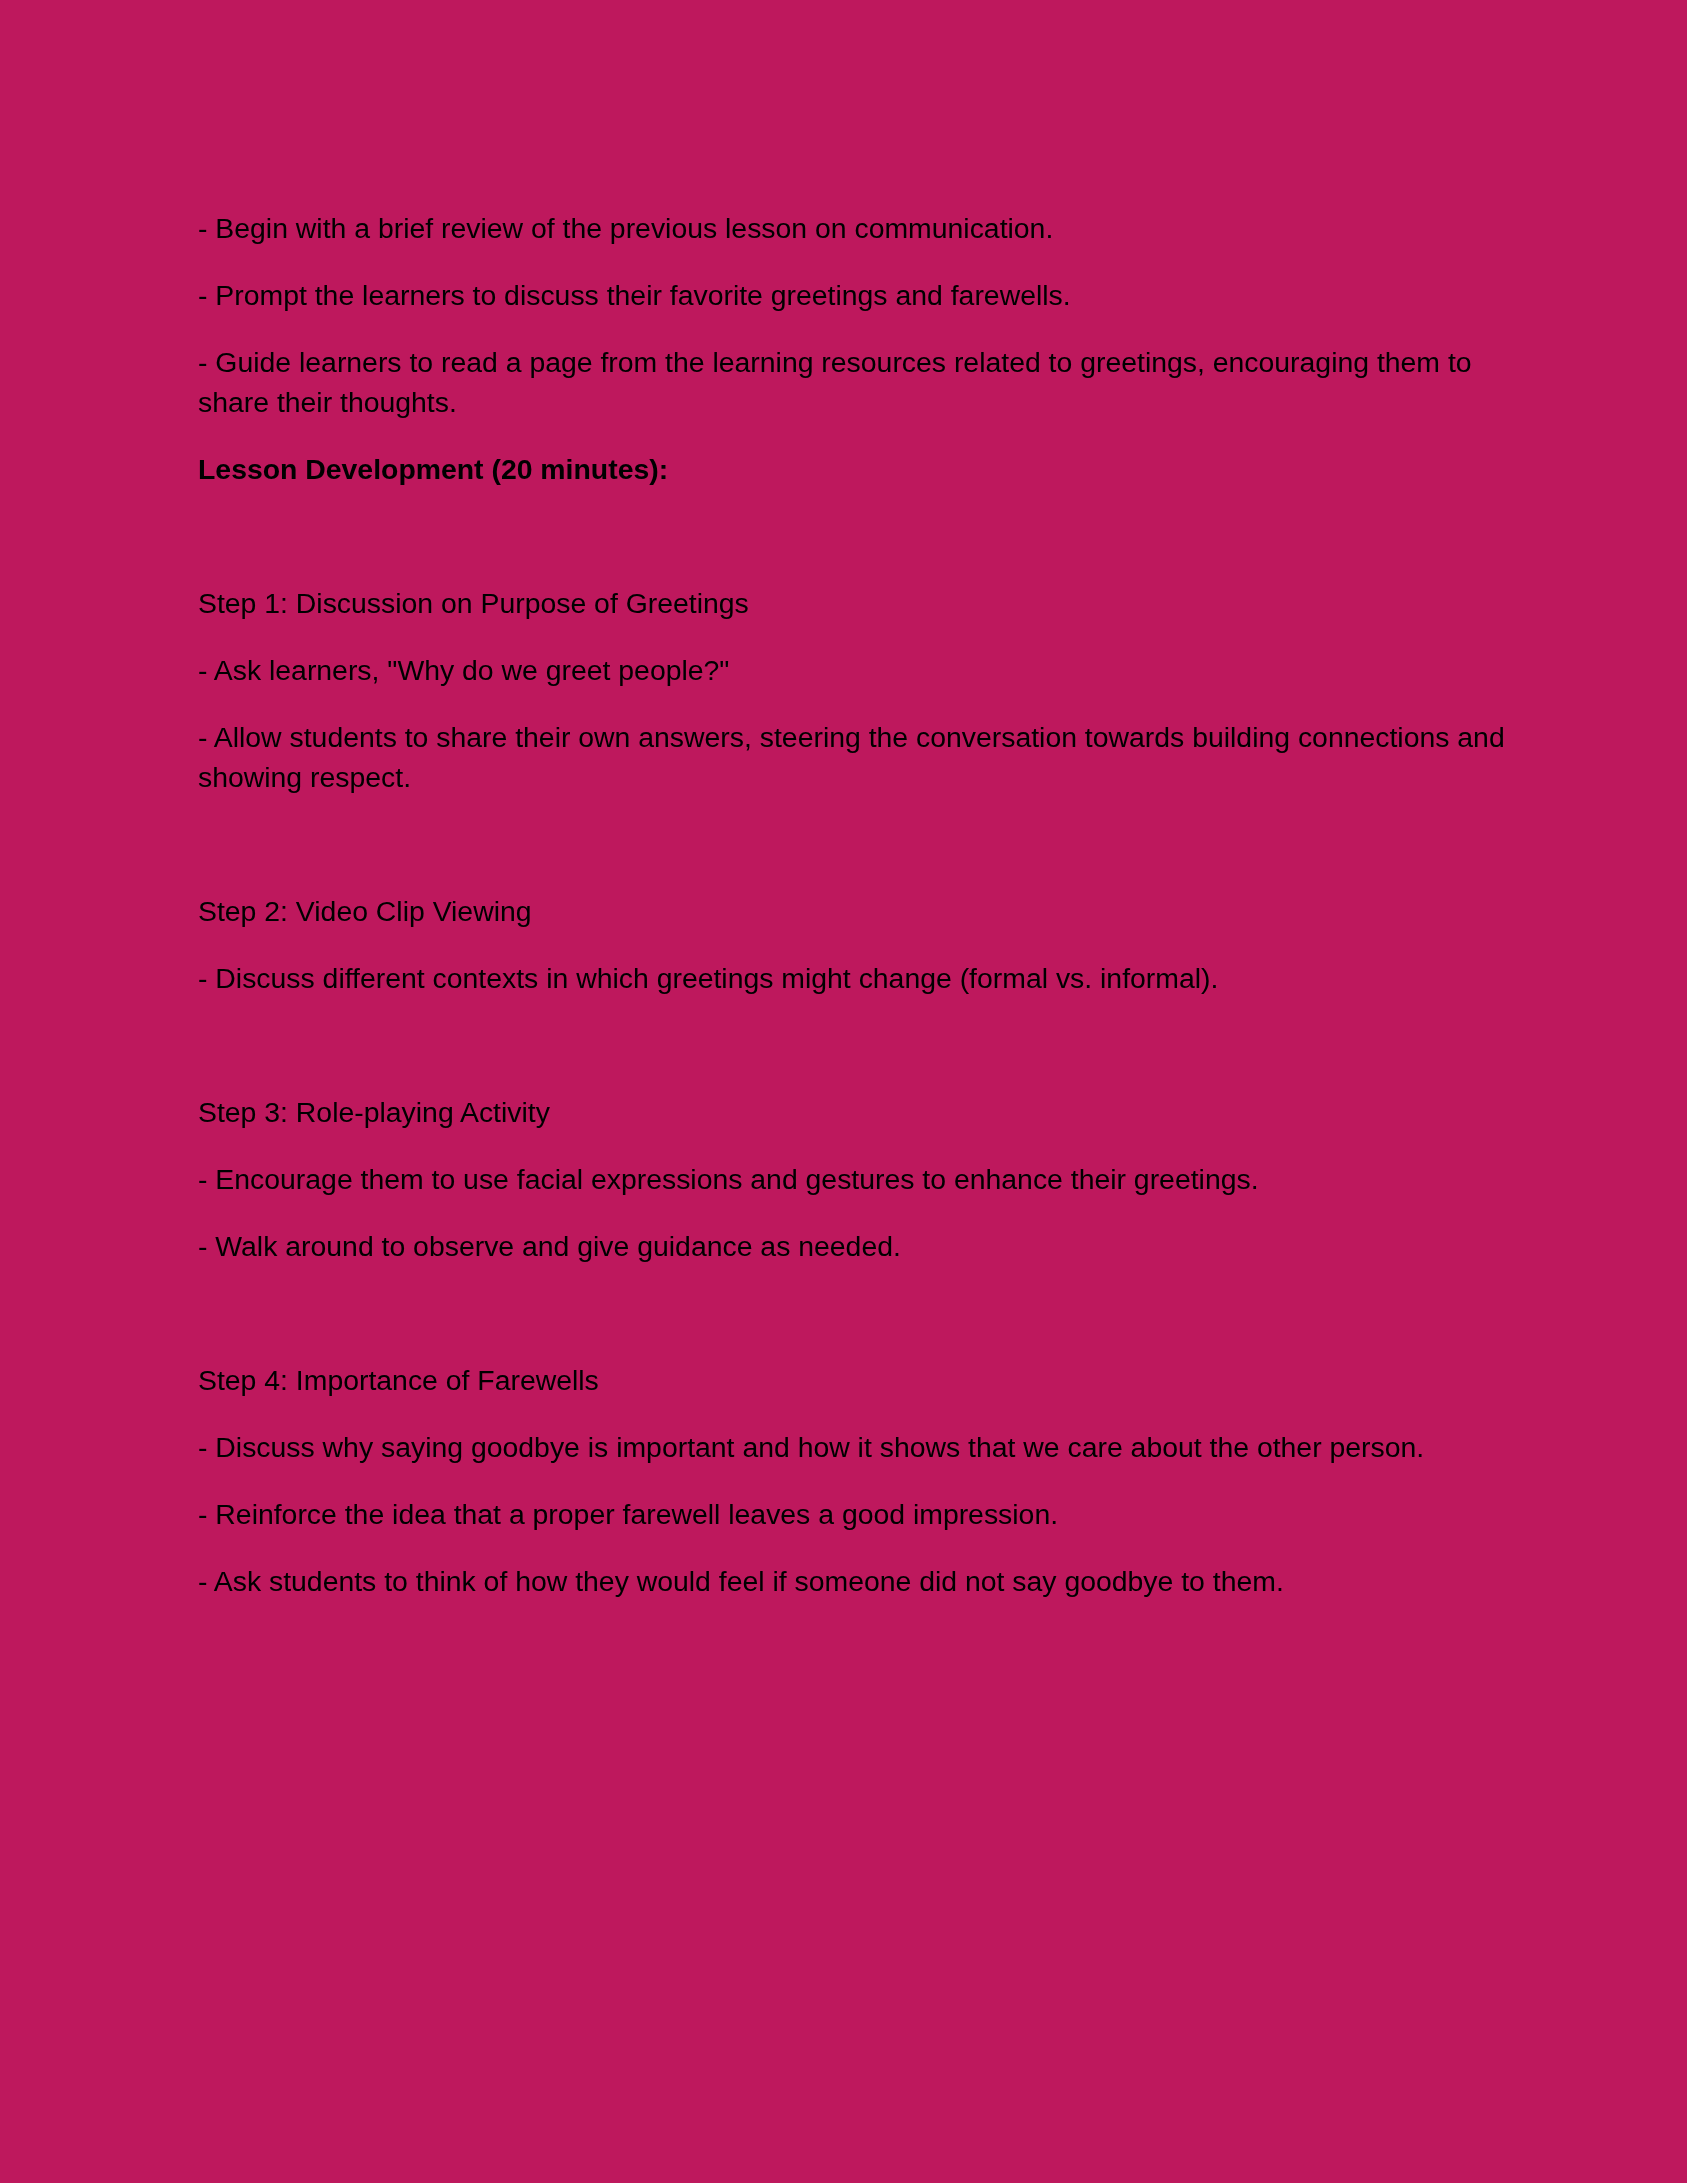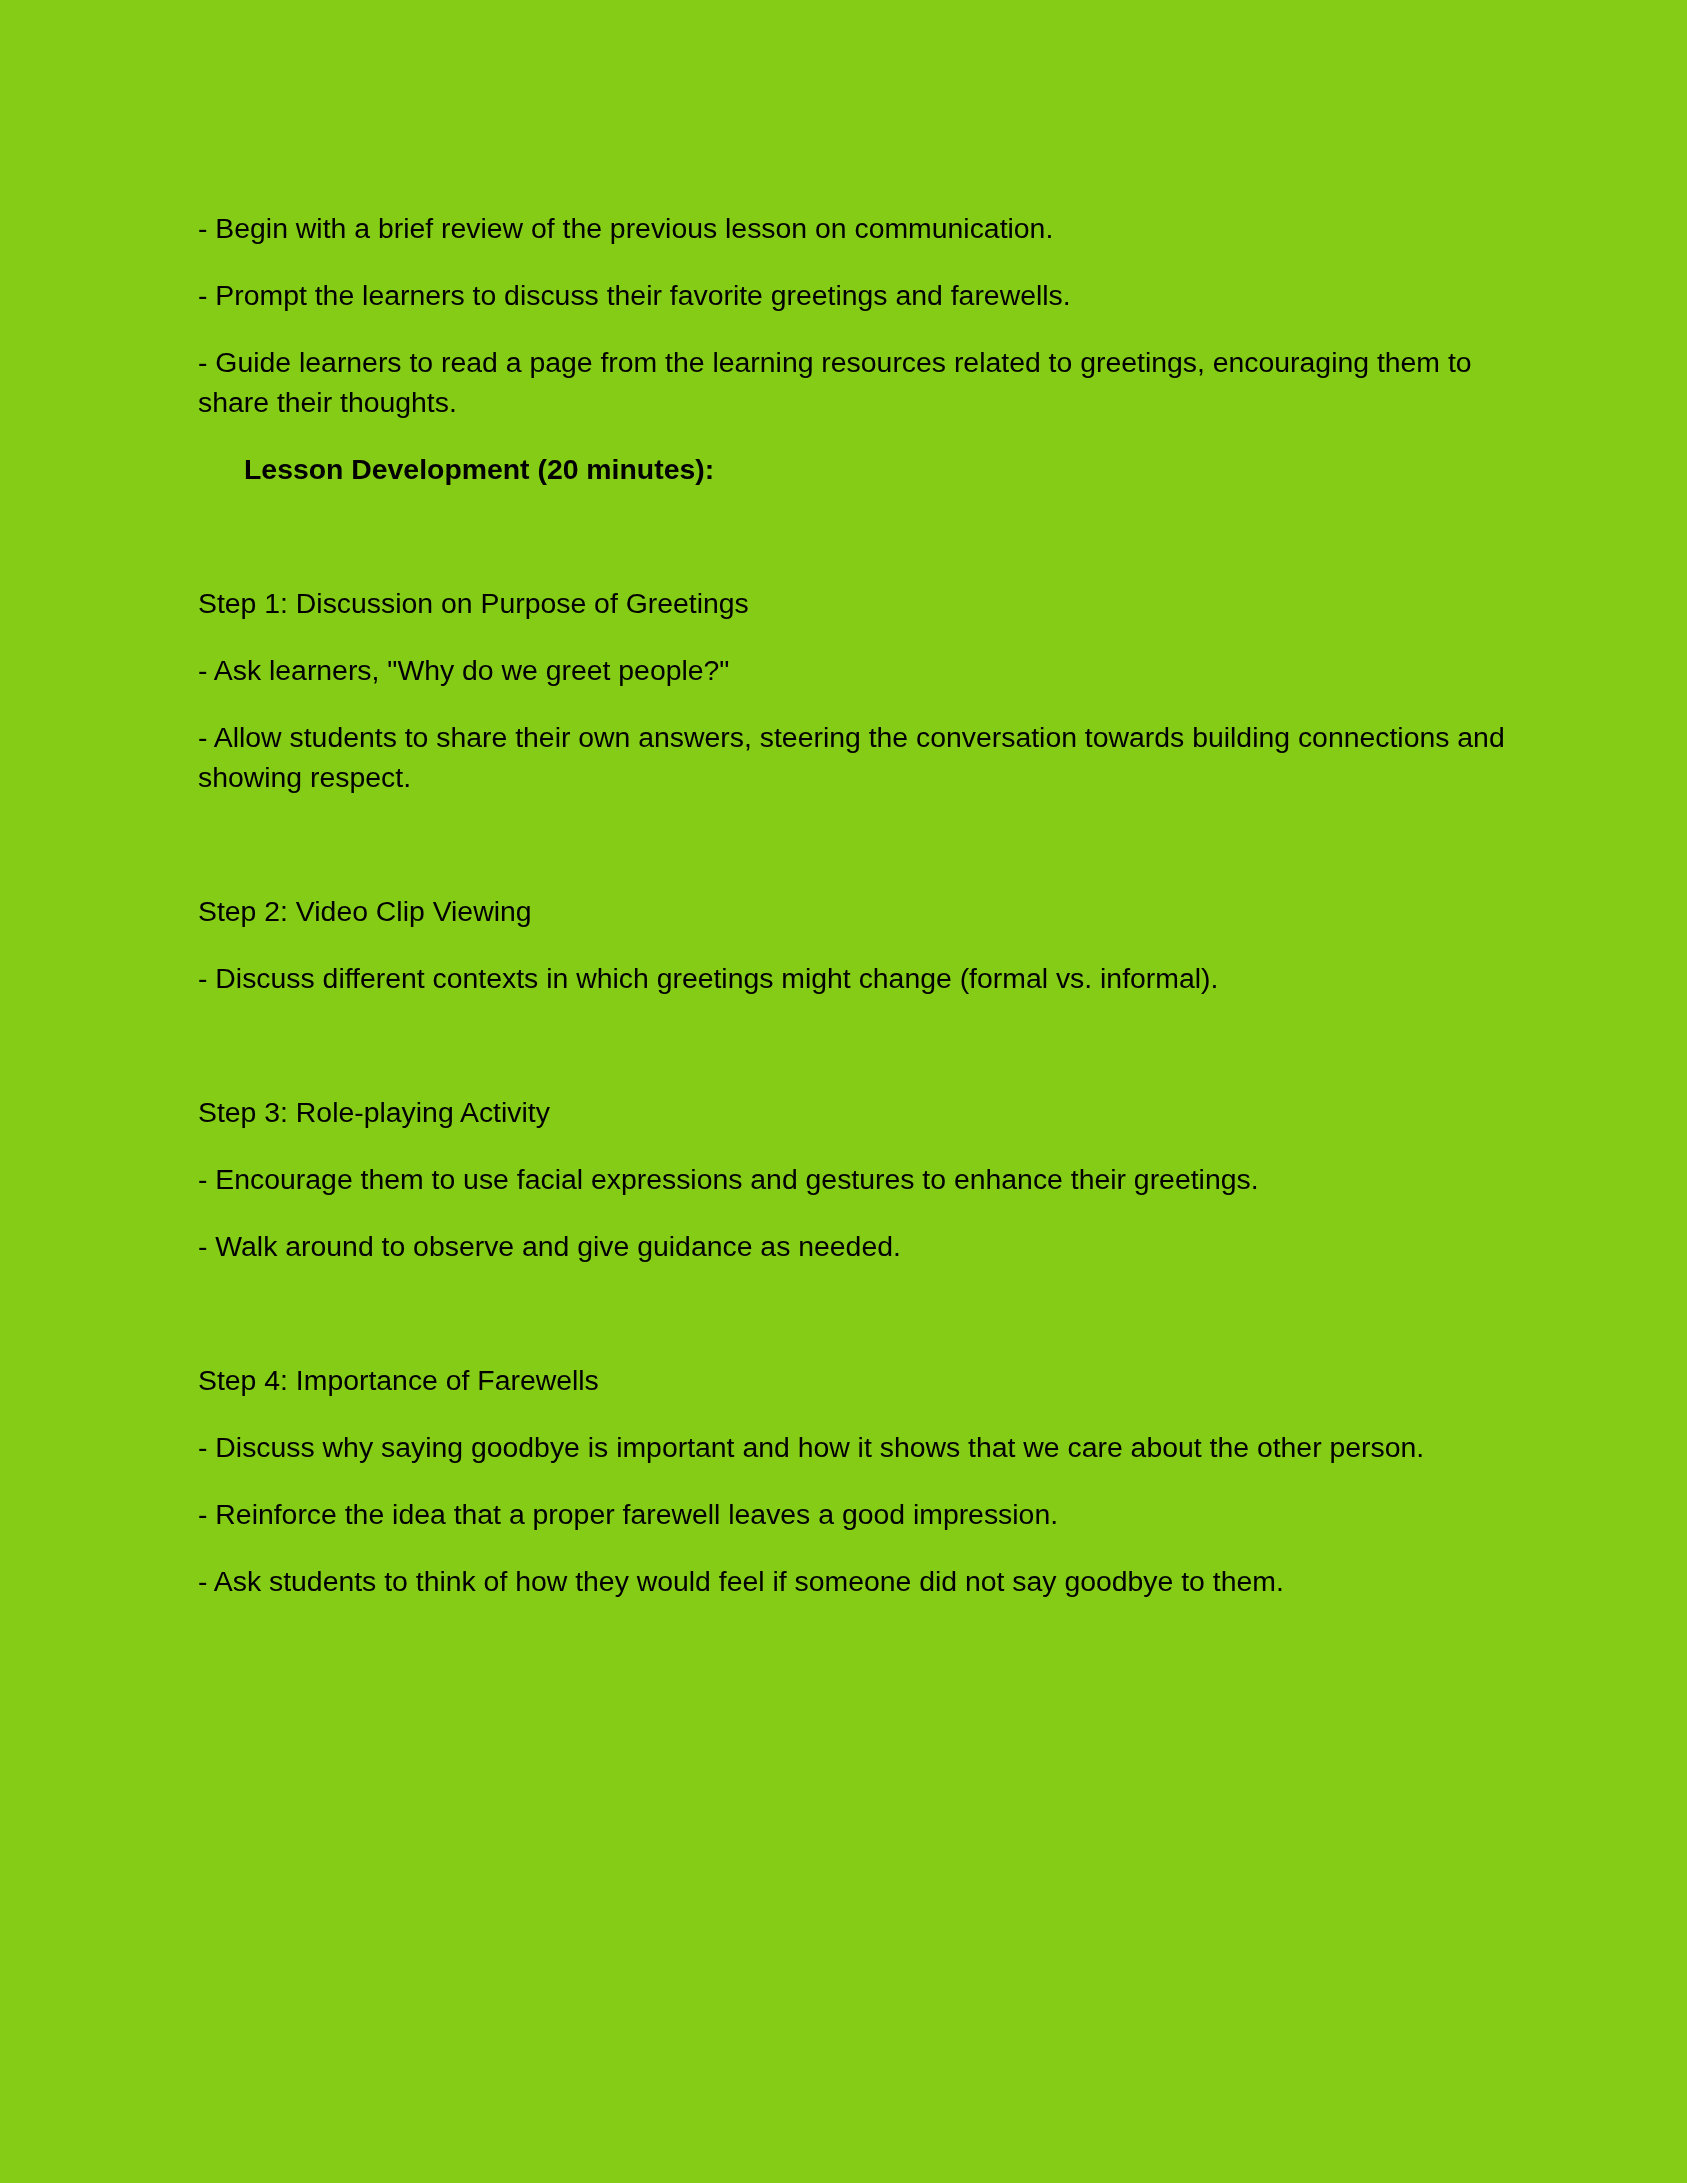--- a/index.html
+++ b/index.html
@@ -10,34 +10,33 @@
     width: 1687px;
     height: 2183px;
     background: #ffffff;
     overflow: hidden;
   }
   .page {
     box-sizing: border-box;
     width: 1687px;
     height: 2183px;
     padding: 208px 165px 0 198px;
-    background: #84cc16;
+    background: #be185d;
     color: #000000;
     font-family: "Liberation Sans", "DejaVu Sans", sans-serif;
     font-size: 28.4px;
     line-height: 40px;
   }
   .para {
     margin: 0 0 27px 0;
     padding: 0;
     font-weight: 400;
   }
   .para.heading {
     font-weight: 700;
-    margin-left: 46px;
   }
   .para.spacer {
     height: 40px;
   }
   .para strong {
     font-weight: 400;
   }
 </style>
 </head>
 <body>

